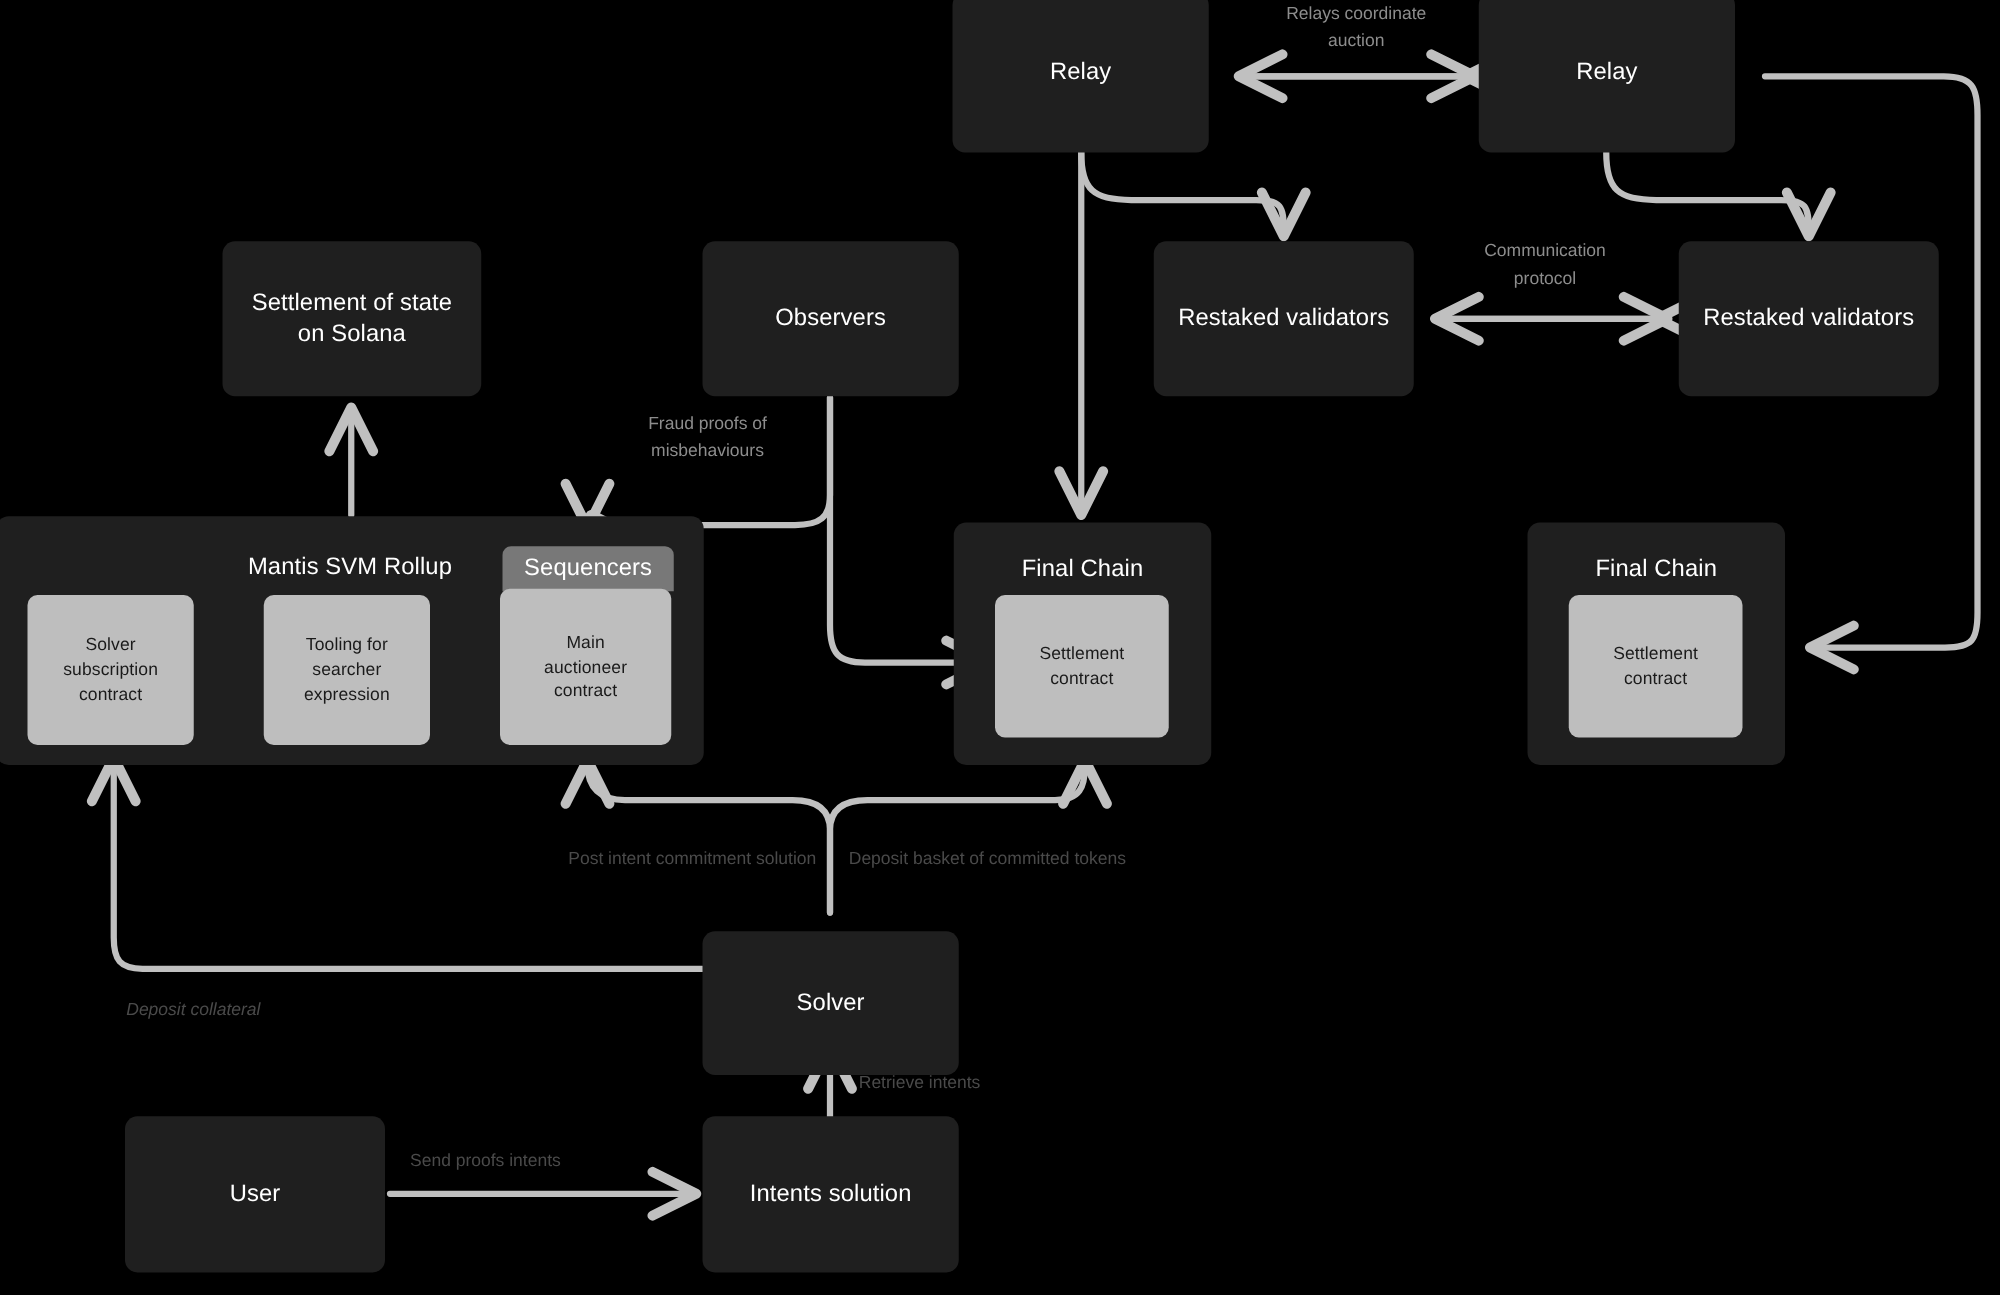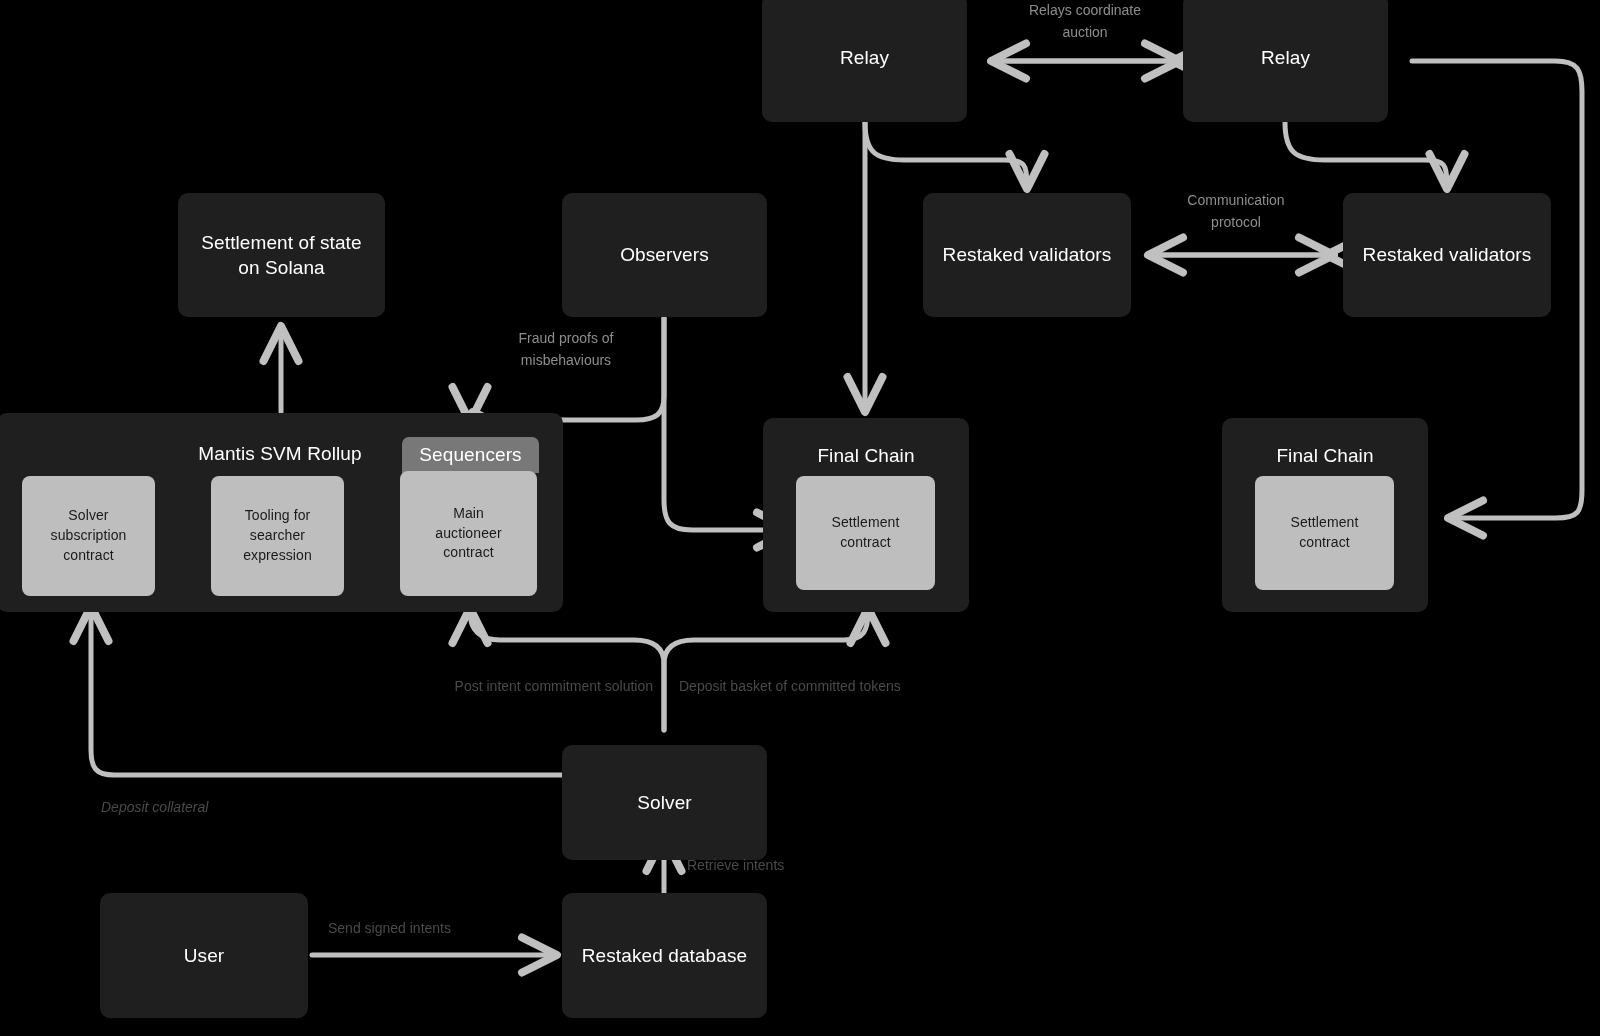--- a/index.html
+++ b/index.html
@@ -179,35 +179,35 @@
 
   <div class="node" style="left:562px; top:717px; width:205px; height:115px;margin-top:28px;">
     <span>Solver</span>
   </div>
 
   <div class="node" style="left:100px; top:893px; width:208px; height:125px;">
     <span>User</span>
   </div>
 
   <div class="node" style="left:562px; top:893px; width:205px; height:125px;">
-    <span>Restaked database</span>
+    <span>Intents solution</span>
   </div>
 
   <div class="edge-label bright" style="left:990px; top:0px; width:190px;">Relays coordinate
 auction</div>
 
   <div class="edge-label bright" style="left:1141px; top:190px; width:190px;">Communication
 protocol</div>
 
   <div class="edge-label bright" style="left:471px; top:328px; width:190px;">Fraud proofs of
 misbehaviours</div>
 
   <div class="edge-label" style="left:343px; top:676px; width:310px; text-align:right;">Post intent commitment solution</div>
 
   <div class="edge-label" style="left:679px; top:676px; width:345px; text-align:left;">Deposit basket of committed tokens</div>
 
   <div class="edge-label" style="left:101px; top:797px; width:200px; text-align:left;font-style:italic;">Deposit collateral</div>
 
   <div class="edge-label" style="left:687px; top:855px; width:210px; text-align:left;">Retrieve intents</div>
 
-  <div class="edge-label" style="left:328px; top:918px; width:200px; text-align:left;">Send signed intents</div>
+  <div class="edge-label" style="left:328px; top:918px; width:200px; text-align:left;">Send proofs intents</div>
 
 </div>
 
 </body></html>

